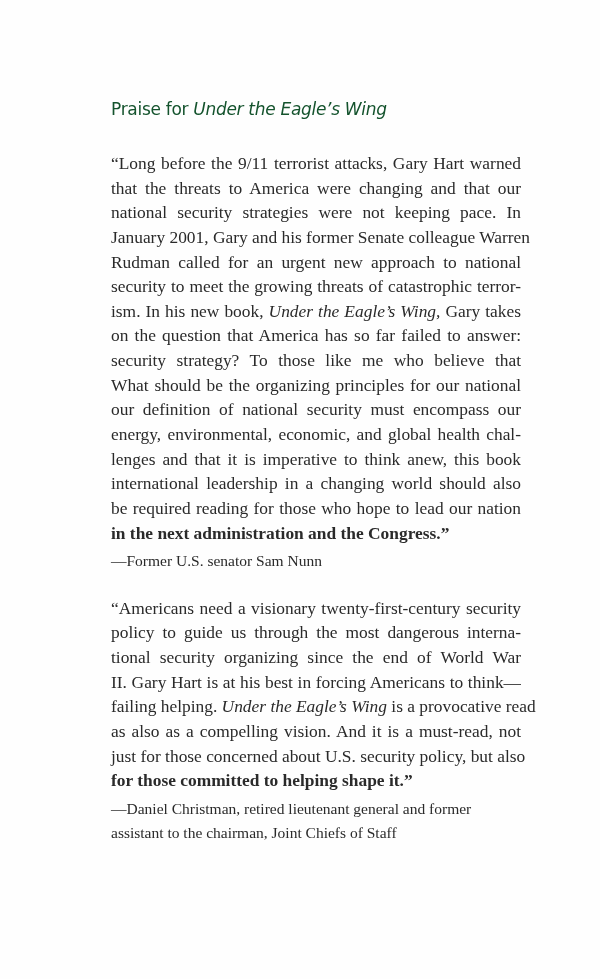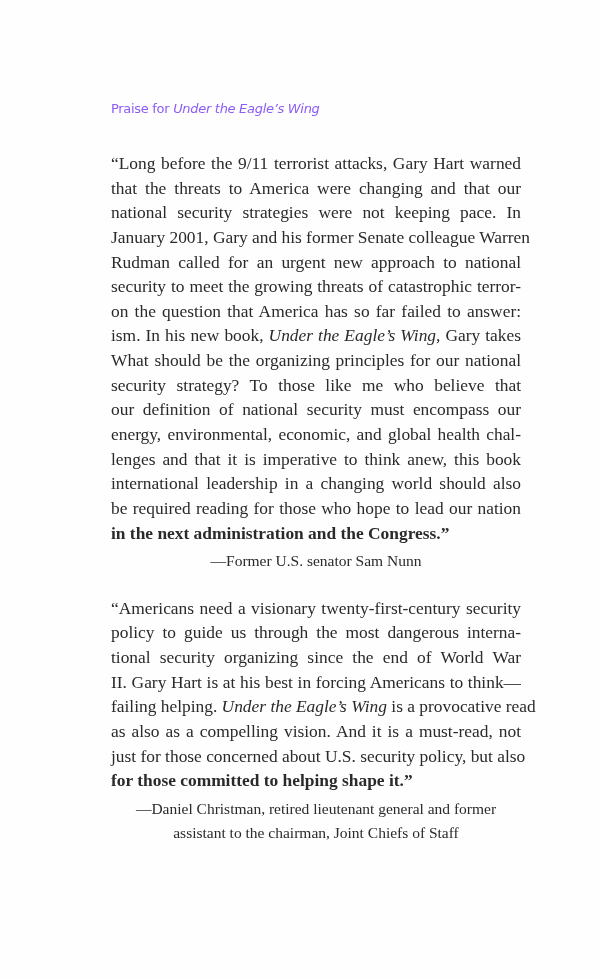--- a/index.html
+++ b/index.html
@@ -15,24 +15,24 @@
       color: #2a2a2a;
     }
     .page {
       position: absolute;
       left: 111px;
       top: 95px;
       width: 410px;
     }
     .heading {
       font-family: "DejaVu Sans", sans-serif;
-      font-size: 13px;
+      font-size: 17px;
       font-weight: normal;
       letter-spacing: -0.3px;
-      color: #8b5cf6;
+      color: #14532d;
       margin: 0 0 26px 0;
       line-height: 28px;
     }
     .heading .ital { font-style: italic; }
     .quote {
       font-family: "Liberation Serif", serif;
       font-size: 17.4px;
       line-height: 24.65px;
       text-align: justify;
       margin: 0;
@@ -47,21 +47,21 @@
     }
     .quote .line.last {
       text-align-last: left;
       font-weight: bold;
     }
     .quote i { font-style: italic; }
     .attribution {
       font-family: "Liberation Serif", serif;
       font-size: 15.5px;
       line-height: 24.5px;
-      text-align: center;
+      text-align: left;
       margin: 4px 0 0 0;
       color: #2a2a2a;
     }
     .attribution .aline { display: block; }
     .block { margin-bottom: 22px; margin-top: 28px; }
     .block2 { margin-top: 2px; }
   </style>
 </head>
 <body>
 
@@ -69,24 +69,24 @@
   <h2 class="heading"><span>Praise for </span><span class="ital">Under the Eagle’s Wing</span></h2>
 
   <div class="block">
     <p class="quote">
         <span class="line"><span>“Long before the 9/11 terrorist attacks, Gary Hart warned</span></span>
         <span class="line"><span>that the threats to America were changing and that our</span></span>
         <span class="line"><span>national security strategies were not keeping pace. In</span></span>
         <span class="line"><span>January 2001, Gary and his former Senate colleague Warren</span></span>
         <span class="line"><span>Rudman called for an urgent new approach to national</span></span>
         <span class="line"><span>security to meet the growing threats of catastrophic terror-</span></span>
+        <span class="line"><span>ism. In his new book, </span><i>Under the Eagle’s Wing,</i><span> Gary takes</span></span>
         <span class="line"><span>on the question that America has so far failed to answer:</span></span>
-        <span class="line"><span>ism. In his new book, </span><i>Under the Eagle’s Wing,</i><span> Gary takes</span></span>
+        <span class="line"><span>security strategy? To those like me who believe that</span></span>
         <span class="line"><span>What should be the organizing principles for our national</span></span>
-        <span class="line"><span>security strategy? To those like me who believe that</span></span>
         <span class="line"><span>our definition of national security must encompass our</span></span>
         <span class="line"><span>energy, environmental, economic, and global health chal-</span></span>
         <span class="line"><span>lenges and that it is imperative to think anew, this book</span></span>
         <span class="line"><span>international leadership in a changing world should also</span></span>
         <span class="line"><span>be required reading for those who hope to lead our nation</span></span>
         <span class="line last"><span>in the next administration and the Congress.”</span></span>
       </p>
     <div class="attribution">
         <span class="aline">—Former U.S. senator Sam Nunn</span>
       </div>

